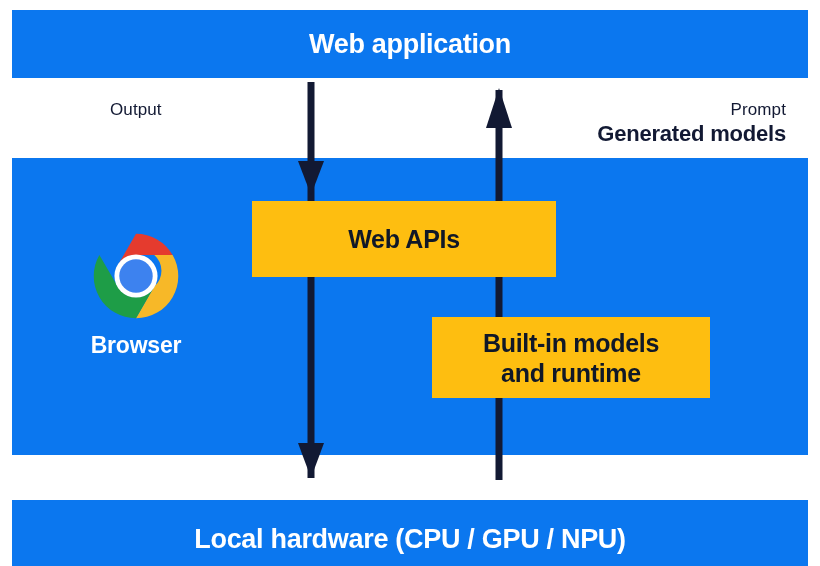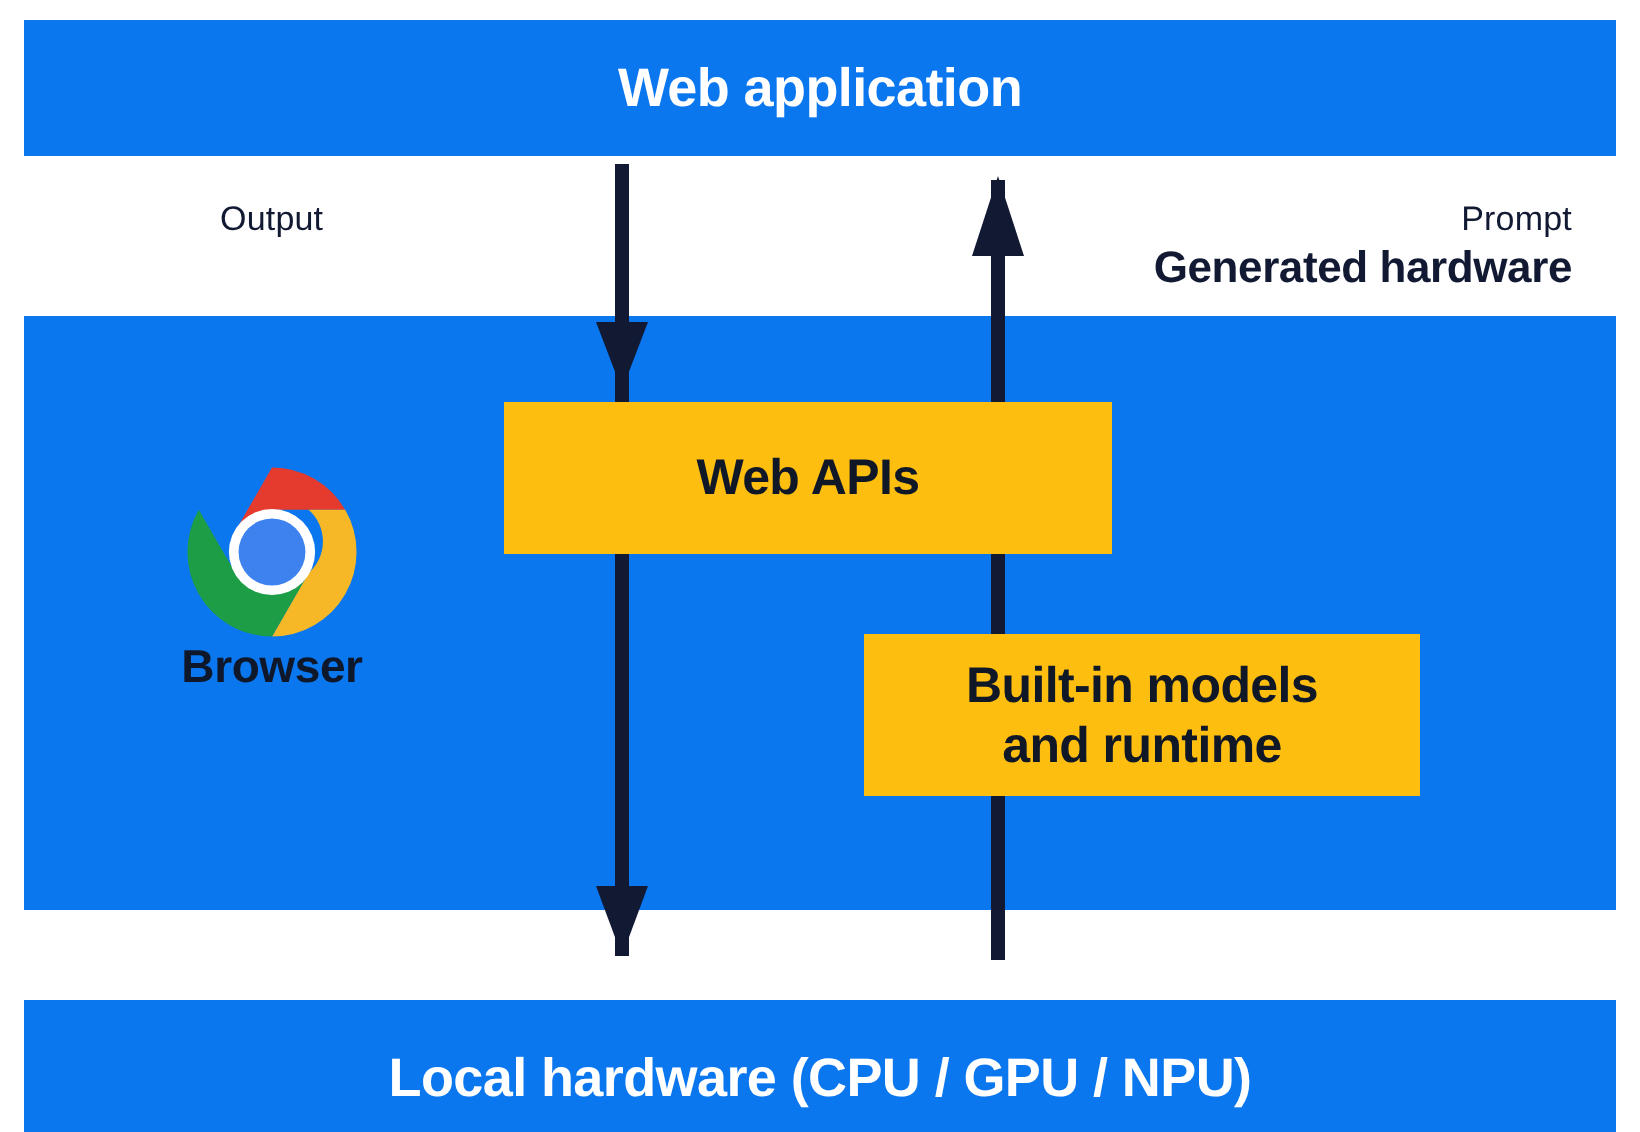--- a/index.html
+++ b/index.html
@@ -141,43 +141,43 @@
     text-align: center;
   }
   #chrome-logo {
     display: block;
     margin: 0 auto;
     width: 88px;
     height: 88px;
   }
   #browser-caption {
     display: block;
-    margin-top: 0;
-    color: #0f172a;
+    margin-top: 12px;
+    color: #ffffff;
     font-size: 23px;
     font-weight: bold;
     letter-spacing: -0.2px;
   }
 </style>
 </head>
 <body>
 
 <div id="stage">
 
   <div class="band" id="band-web-application">
     <span class="band-title">Web application</span>
   </div>
 
   <div class="io-block" id="io-input">
     <span class="io-kicker">Output</span>
   </div>
 
   <div class="io-block" id="io-output">
     <span class="io-kicker">Prompt</span>
-    <span class="io-value">Generated hardware</span>
+    <span class="io-value">Generated models</span>
   </div>
 
   <div class="band" id="band-browser">
 
     <div id="browser-group">
       <svg id="chrome-logo" viewBox="0 0 100 100">
 
         <path d="M50 2 A48 48 0 0 1 91.6 26 L50 26 A24 24 0 0 0 29.2 38 Z" fill="#e53b2e"></path>
 
         <path d="M91.6 26 A48 48 0 0 1 50 98 L70.8 62 A24 24 0 0 0 70.8 26 Z" fill="#f7b828"></path>

